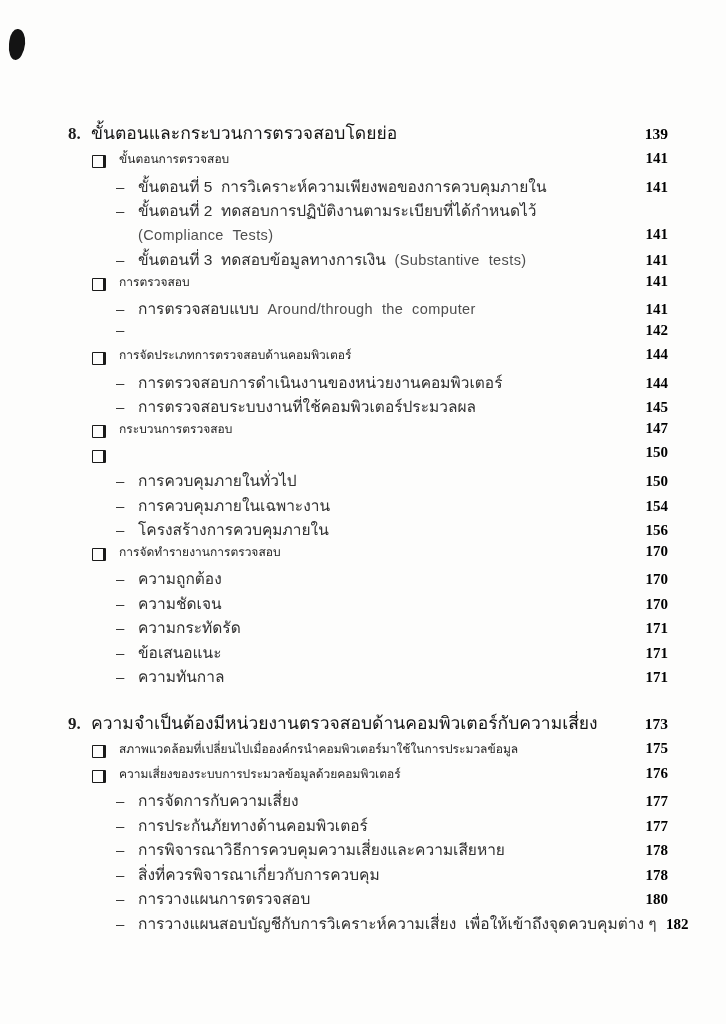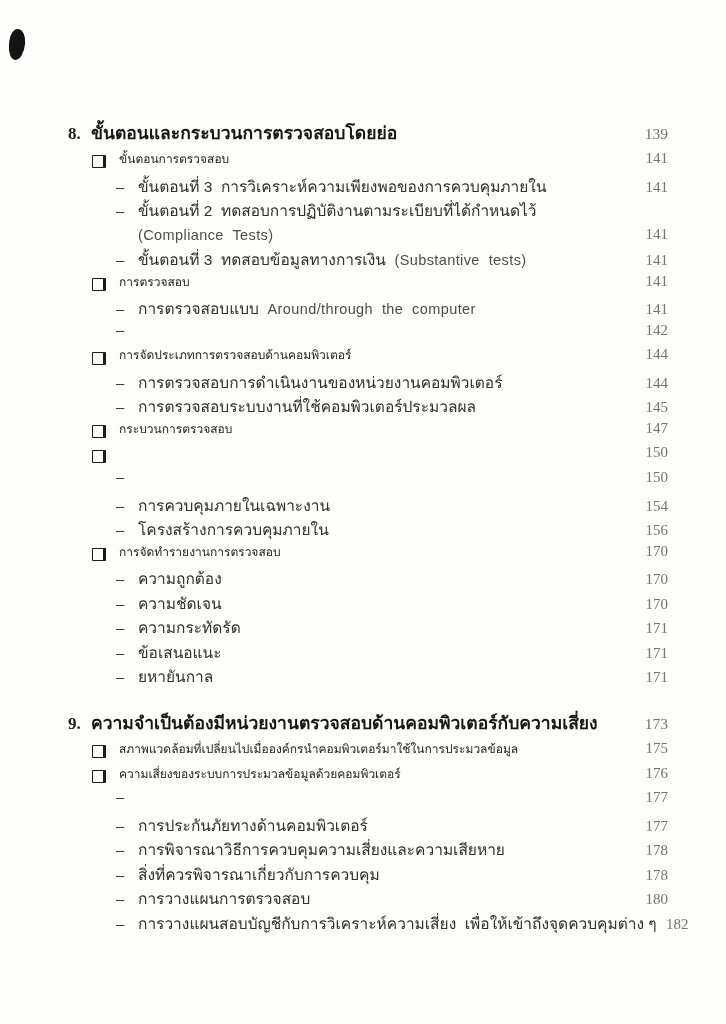--- a/index.html
+++ b/index.html
@@ -42,21 +42,21 @@
   }
   .row.section { height: 30px; }
   .sec-num {
     font-family: "Liberation Serif", serif;
     font-weight: 700;
     font-size: 17px;
     width: 23px;
     flex: 0 0 auto;
   }
   .row.section .txt {
-    font-weight: 700;
+    font-weight: 400;
     font-size: 17.5px;
     color: #161616;
   }
   .row.bullet { padding-left: 24px; }
   .square-bullet {
     flex: 0 0 auto;
     width: 10px;
     height: 11px;
     border: 1.7px solid #1a1a1a;
     border-right-width: 3.2px;
@@ -86,60 +86,60 @@
   .latin {
     font-family: "Liberation Sans", sans-serif;
     color: #4d4d4d;
     font-size: 14.5px;
     letter-spacing: 0.4px;
   }
   .fill { flex: 1 1 auto; }
   .pg {
     flex: 0 0 auto;
     font-family: "Liberation Serif", serif;
-    font-weight: 400;
+    font-weight: 700;
     font-size: 15px;
-    color: #737373;
+    color: #000000;
     min-width: 32px;
     text-align: right;
   }
   .row.section .pg { font-size: 15.5px; }
 </style>
 </head>
 <body>
 
 <div class="sheet">
   <div class="ink-smudge"></div>
   <div class="toc" id="toc">
       <div class="row section"><span class="sec-num">8.</span><span class="txt"><span>ขั้นตอนและกระบวนการตรวจสอบโดยย่อ</span></span><span class="fill"></span><span class="pg">139</span></div>
       <div class="row bullet"><span class="square-bullet"></span><span class="txt"><span>ขั้นตอนการตรวจสอบ</span></span><span class="fill"></span><span class="pg">141</span></div>
-      <div class="row dash"><span class="dash-mark">–</span><span class="txt"><span>ขั้นตอนที่ 3  การวิเคราะห์ความเพียงพอของการควบคุมภายใน</span></span><span class="fill"></span><span class="pg">141</span></div>
+      <div class="row dash"><span class="dash-mark">–</span><span class="txt"><span>ขั้นตอนที่ 5  การวิเคราะห์ความเพียงพอของการควบคุมภายใน</span></span><span class="fill"></span><span class="pg">141</span></div>
       <div class="row dash"><span class="dash-mark">–</span><span class="txt"><span>ขั้นตอนที่ 2  ทดสอบการปฏิบัติงานตามระเบียบที่ได้กำหนดไว้</span></span><span class="fill"></span><span class="pg"></span></div>
       <div class="row cont"><span class="txt"><span class="latin">(Compliance  Tests)</span></span><span class="fill"></span><span class="pg">141</span></div>
       <div class="row dash"><span class="dash-mark">–</span><span class="txt"><span>ขั้นตอนที่ 3  ทดสอบข้อมูลทางการเงิน  </span><span class="latin">(Substantive  tests)</span></span><span class="fill"></span><span class="pg">141</span></div>
       <div class="row bullet"><span class="square-bullet"></span><span class="txt"><span>การตรวจสอบ</span></span><span class="fill"></span><span class="pg">141</span></div>
       <div class="row dash"><span class="dash-mark">–</span><span class="txt"><span>การตรวจสอบแบบ  </span><span class="latin">Around/through  the  computer</span></span><span class="fill"></span><span class="pg">141</span></div>
       <div class="row dash"><span class="dash-mark">–</span><span class="fill"></span><span class="pg">142</span></div>
       <div class="row bullet"><span class="square-bullet"></span><span class="txt"><span>การจัดประเภทการตรวจสอบด้านคอมพิวเตอร์</span></span><span class="fill"></span><span class="pg">144</span></div>
       <div class="row dash"><span class="dash-mark">–</span><span class="txt"><span>การตรวจสอบการดำเนินงานของหน่วยงานคอมพิวเตอร์</span></span><span class="fill"></span><span class="pg">144</span></div>
       <div class="row dash"><span class="dash-mark">–</span><span class="txt"><span>การตรวจสอบระบบงานที่ใช้คอมพิวเตอร์ประมวลผล</span></span><span class="fill"></span><span class="pg">145</span></div>
       <div class="row bullet"><span class="square-bullet"></span><span class="txt"><span>กระบวนการตรวจสอบ</span></span><span class="fill"></span><span class="pg">147</span></div>
       <div class="row bullet"><span class="square-bullet"></span><span class="fill"></span><span class="pg">150</span></div>
-      <div class="row dash"><span class="dash-mark">–</span><span class="fill"></span><span class="pg">150</span></div>
+      <div class="row dash"><span class="dash-mark">–</span><span class="txt"><span>การควบคุมภายในทั่วไป</span></span><span class="fill"></span><span class="pg">150</span></div>
       <div class="row dash"><span class="dash-mark">–</span><span class="txt"><span>การควบคุมภายในเฉพาะงาน</span></span><span class="fill"></span><span class="pg">154</span></div>
       <div class="row dash"><span class="dash-mark">–</span><span class="txt"><span>โครงสร้างการควบคุมภายใน</span></span><span class="fill"></span><span class="pg">156</span></div>
       <div class="row bullet"><span class="square-bullet"></span><span class="txt"><span>การจัดทำรายงานการตรวจสอบ</span></span><span class="fill"></span><span class="pg">170</span></div>
       <div class="row dash"><span class="dash-mark">–</span><span class="txt"><span>ความถูกต้อง</span></span><span class="fill"></span><span class="pg">170</span></div>
       <div class="row dash"><span class="dash-mark">–</span><span class="txt"><span>ความชัดเจน</span></span><span class="fill"></span><span class="pg">170</span></div>
       <div class="row dash"><span class="dash-mark">–</span><span class="txt"><span>ความกระทัดรัด</span></span><span class="fill"></span><span class="pg">171</span></div>
       <div class="row dash"><span class="dash-mark">–</span><span class="txt"><span>ข้อเสนอแนะ</span></span><span class="fill"></span><span class="pg">171</span></div>
-      <div class="row dash"><span class="dash-mark">–</span><span class="txt"><span>ยหายันกาล</span></span><span class="fill"></span><span class="pg">171</span></div>
+      <div class="row dash"><span class="dash-mark">–</span><span class="txt"><span>ความทันกาล</span></span><span class="fill"></span><span class="pg">171</span></div>
       <div class="row section" style="margin-top: 20px;"><span class="sec-num">9.</span><span class="txt"><span>ความจำเป็นต้องมีหน่วยงานตรวจสอบด้านคอมพิวเตอร์กับความเสี่ยง</span></span><span class="fill"></span><span class="pg">173</span></div>
       <div class="row bullet"><span class="square-bullet"></span><span class="txt"><span>สภาพแวดล้อมที่เปลี่ยนไปเมื่อองค์กรนำคอมพิวเตอร์มาใช้ในการประมวลข้อมูล</span></span><span class="fill"></span><span class="pg">175</span></div>
       <div class="row bullet"><span class="square-bullet"></span><span class="txt"><span>ความเสี่ยงของระบบการประมวลข้อมูลด้วยคอมพิวเตอร์</span></span><span class="fill"></span><span class="pg">176</span></div>
-      <div class="row dash"><span class="dash-mark">–</span><span class="fill"></span><span class="pg">177</span></div>
+      <div class="row dash"><span class="dash-mark">–</span><span class="txt"><span>การจัดการกับความเสี่ยง</span></span><span class="fill"></span><span class="pg">177</span></div>
       <div class="row dash"><span class="dash-mark">–</span><span class="txt"><span>การประกันภัยทางด้านคอมพิวเตอร์</span></span><span class="fill"></span><span class="pg">177</span></div>
       <div class="row dash"><span class="dash-mark">–</span><span class="txt"><span>การพิจารณาวิธีการควบคุมความเสี่ยงและความเสียหาย</span></span><span class="fill"></span><span class="pg">178</span></div>
       <div class="row dash"><span class="dash-mark">–</span><span class="txt"><span>สิ่งที่ควรพิจารณาเกี่ยวกับการควบคุม</span></span><span class="fill"></span><span class="pg">178</span></div>
       <div class="row dash"><span class="dash-mark">–</span><span class="txt"><span>การวางแผนการตรวจสอบ</span></span><span class="fill"></span><span class="pg">180</span></div>
       <div class="row dash"><span class="dash-mark">–</span><span class="txt"><span>การวางแผนสอบบัญชีกับการวิเคราะห์ความเสี่ยง  เพื่อให้เข้าถึงจุดควบคุมต่าง ๆ</span></span><span class="fill"></span><span class="pg">182</span></div>
     </div>
 </div>
 
 </body></html>

